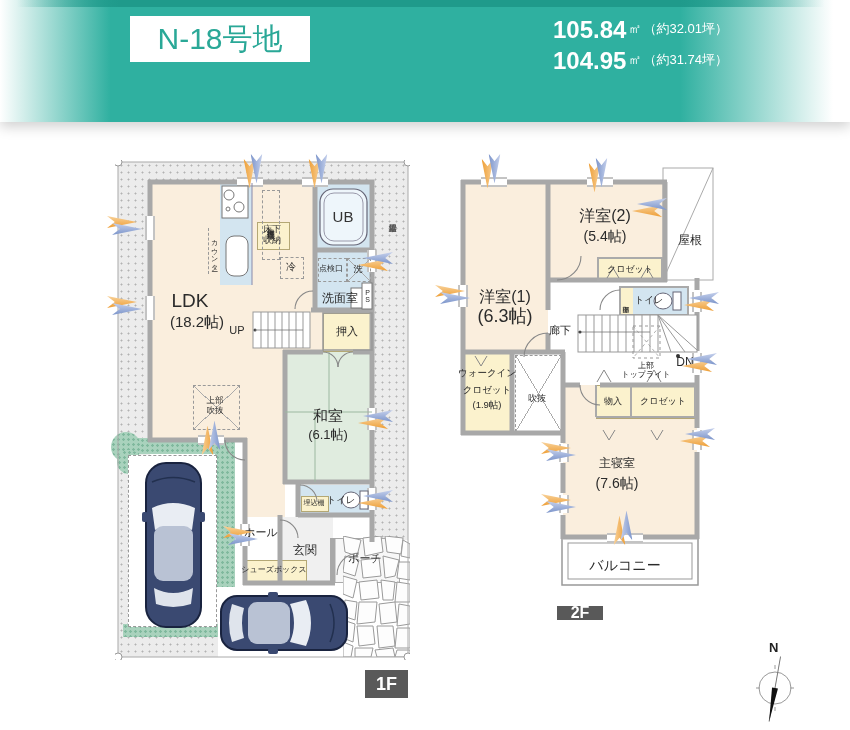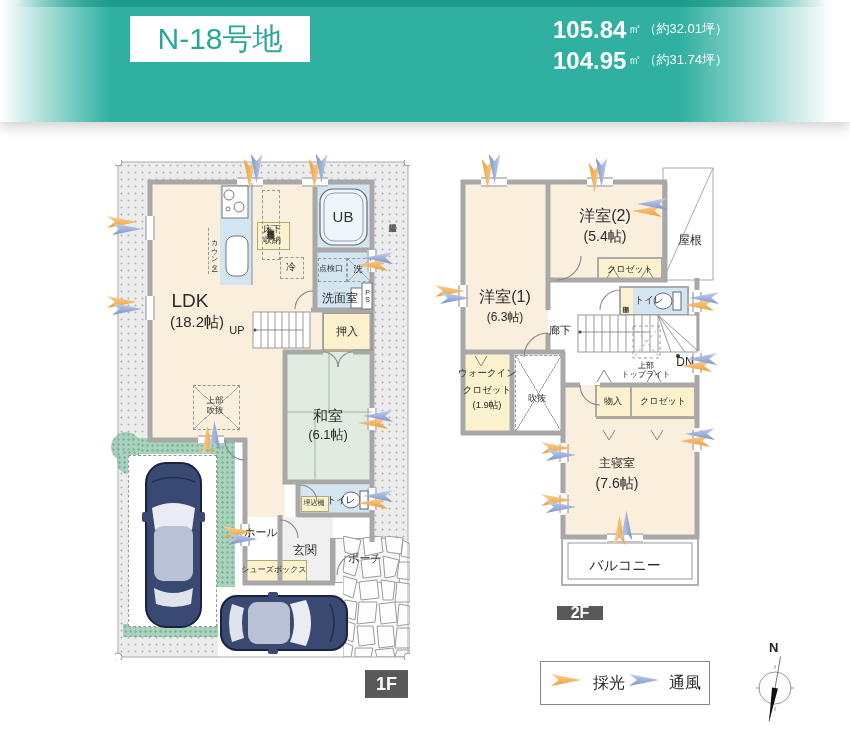--- a/index.html
+++ b/index.html
@@ -404,21 +404,21 @@
         <rect x="114" y="284" width="10" height="18" fill="#fff"></rect>
           <path d="M115,284 V302 M123,284 V302" stroke="#888" stroke-width="1"></path>
         <rect x="114" y="335" width="10" height="18" fill="#fff"></rect>
           <path d="M115,335 V353 M123,335 V353" stroke="#888" stroke-width="1"></path>
         <rect x="162" y="373" width="36" height="10" fill="#fff"></rect>
           <path d="M162,374 H198 M162,382 H198" stroke="#888" stroke-width="1"></path>
       </g>
     </svg>
 
     <div class="lbl" style="left:60px;top:137px;font-size:16px">洋室(1)</div>
-    <div class="lbl" style="left:60px;top:157px;font-size:12px">(6.3帖)</div>
+    <div class="lbl" style="left:60px;top:157px;font-size:18px">(6.3帖)</div>
     <div class="lbl" style="left:160px;top:56px;font-size:16px">洋室(2)</div>
     <div class="lbl" style="left:160px;top:76px;font-size:14px">(5.4帖)</div>
     <div class="lbl" style="left:245px;top:80px;font-size:12px">屋根</div>
     <div class="lbl" style="left:185px;top:109px;font-size:9px">クロゼット</div>
     <div class="lbl v" style="left:181px;top:141px;font-size:6.5px">上部棚</div>
     <div class="lbl" style="left:204px;top:140px;font-size:9.5px">トイレ</div>
     <div class="lbl" style="left:115px;top:170px;font-size:11px">廊下</div>
     <div class="lbl" style="left:240px;top:202px;font-size:12px">DN</div>
     <div class="lbl" style="left:201px;top:206px;font-size:8px">上部</div>
     <div class="lbl" style="left:201px;top:215px;font-size:8px">トップライト</div>
@@ -470,30 +470,20 @@
       </div>
     <div class="arrow up" style="left:160px;top:358px">
         <i class="or"></i>
         <i class="bl"></i>
       </div>
   </div>
 
   <div class="badge" style="left:365px;top:670px;width:43px;height:28px">1F</div>
   <div class="badge" style="left:557px;top:606px;width:46px;height:14px;font-size:16px">2F</div>
 
-  <div id="legend">
-    <span class="arrow" style="left:10px;top:12px">
-        <i class="or"></i>
-      </span>
-    <span class="ltxt" style="left:52px">採光</span>
-    <span class="arrow" style="left:88px;top:12px">
-        <i class="bl" style="left:0;top:0"></i>
-      </span>
-    <span class="ltxt" style="left:128px">通風</span>
-  </div>
 
   <svg class="abs" style="left:745px;top:638px" width="60" height="92" viewBox="0 0 60 92">
     <text x="24" y="14" font-size="13" font-weight="bold" fill="#222">N</text>
     <circle cx="30" cy="50" r="16" fill="none" stroke="#999" stroke-width="1"></circle>
     <path d="M30,31 V27 M30,69 V73 M11,50 H15 M45,50 H49" stroke="#999" stroke-width="1"></path>
     <g transform="rotate(10,30,50)">
       <line x1="30" y1="18" x2="30" y2="84" stroke="#777" stroke-width="1"></line>
       <polygon points="27,50 33,50 30,84" fill="#111"></polygon>
     </g>
   </svg>

